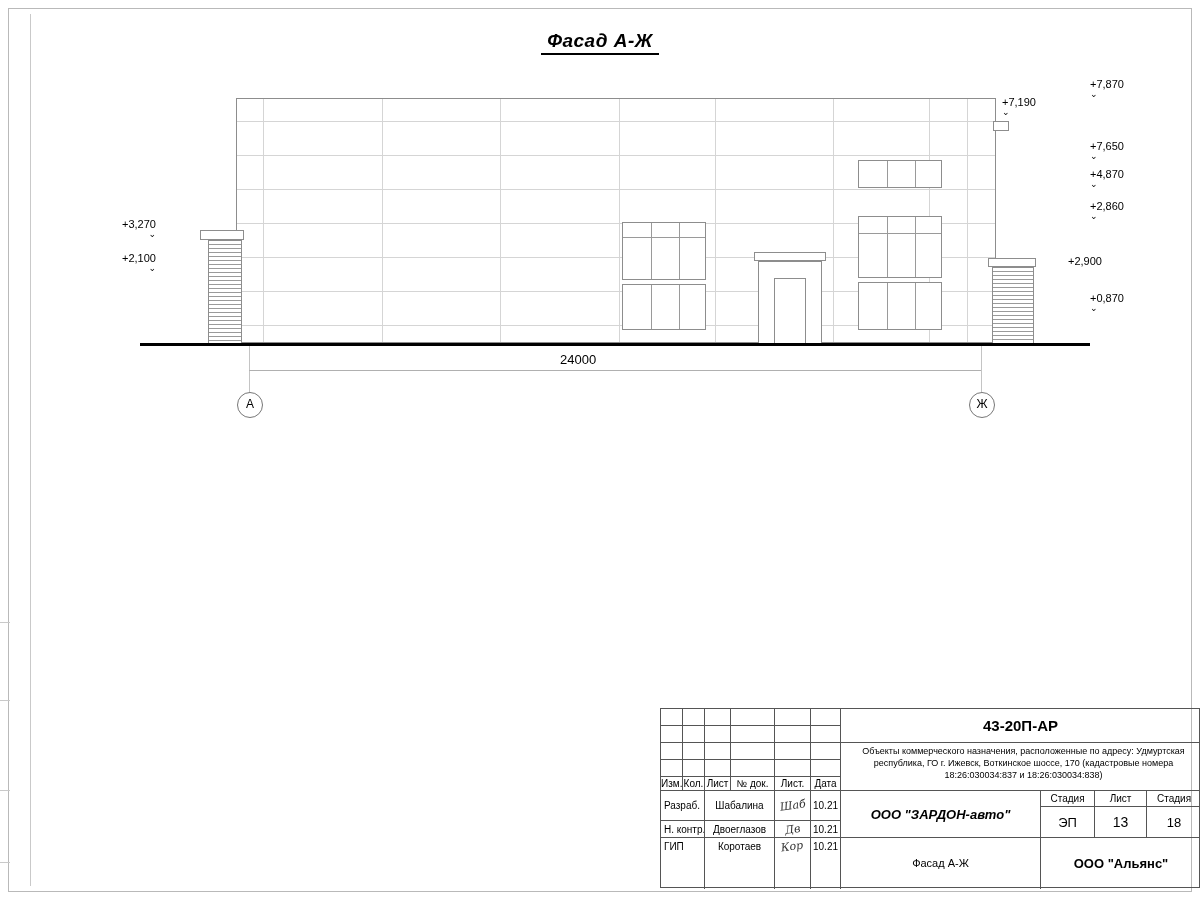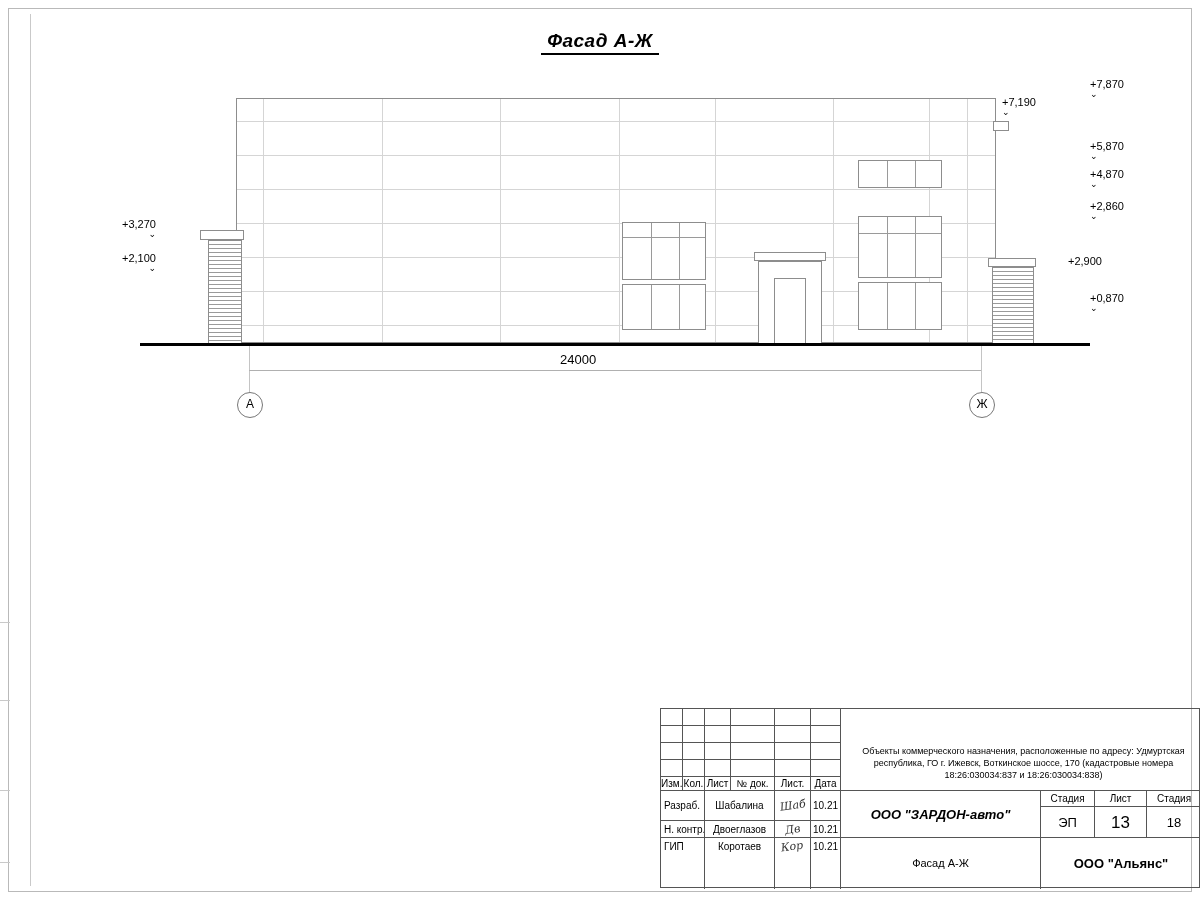--- a/index.html
+++ b/index.html
@@ -320,21 +320,21 @@
 
     <div class="lvl" style="left:950px; top:8px;">
       <span>+7,870</span>
       <span class="tick">⌄</span>
     </div>
     <div class="lvl" style="left:862px; top:26px;">
       <span>+7,190</span>
       <span class="tick">⌄</span>
     </div>
     <div class="lvl" style="left:950px; top:70px;">
-      <span>+5,870</span>
+      <span>+7,650</span>
       <span class="tick">⌄</span>
     </div>
     <div class="lvl" style="left:950px; top:98px;">
       <span>+4,870</span>
       <span class="tick">⌄</span>
     </div>
     <div class="lvl" style="left:950px; top:130px;">
       <span>+2,860</span>
       <span class="tick">⌄</span>
     </div>
@@ -408,35 +408,38 @@
     <div class="cell" style="left:0; top:112px; width:44px; height:17px; line-height:17px; text-align:left; padding-left:3px;">Н. контр.</div>
     <div class="cell" style="left:44px; top:112px; width:70px; height:17px; line-height:17px;">Двоеглазов</div>
     <div class="cell" style="left:114px; top:112px; width:36px; height:17px; line-height:17px;"><span class="sign">Дв</span></div>
     <div class="cell" style="left:150px; top:112px; width:30px; height:17px; line-height:17px;">10.21</div>
 
     <div class="cell nb" style="left:0; top:129px; width:44px; height:51px; line-height:17px; text-align:left; padding-left:3px;">ГИП</div>
     <div class="cell nb" style="left:44px; top:129px; width:70px; height:51px; line-height:17px;">Коротаев</div>
     <div class="cell nb" style="left:114px; top:129px; width:36px; height:51px; line-height:17px;"><span class="sign">Кор</span></div>
     <div class="cell nb" style="left:150px; top:129px; width:30px; height:51px; line-height:17px;">10.21</div>
 
+    <div class="cell" style="left:180px; top:0; width:360px; height:34px; line-height:34px;">
+      <span class="code-title txt">43-20П-АР</span>
+    </div>
 
     <div class="cell" style="left:180px; top:34px; width:360px; height:48px;">
       <span class="obj-desc txt">Объекты коммерческого назначения, расположенные по адресу: Удмуртская республика, ГО г. Ижевск, Воткинское шоссе, 170 (кадастровые номера 18:26:030034:837 и 18:26:030034:838)</span>
     </div>
 
     <div class="cell" style="left:180px; top:82px; width:200px; height:47px; line-height:47px;">
       <span class="org-name txt">ООО "ЗАРДОН-авто"</span>
     </div>
 
     <div class="cell" style="left:380px; top:82px; width:54px; height:16px; line-height:16px;">Стадия</div>
     <div class="cell" style="left:434px; top:82px; width:52px; height:16px; line-height:16px;">Лист</div>
     <div class="cell nr" style="left:486px; top:82px; width:54px; height:16px; line-height:16px;">Стадия</div>
 
     <div class="cell" style="left:380px; top:98px; width:54px; height:31px; line-height:31px; font-size:13px;">ЭП</div>
-    <div class="cell" style="left:434px; top:98px; width:52px; height:31px; line-height:31px; font-size:17px;">13</div>
+    <div class="cell" style="left:434px; top:98px; width:52px; height:31px; line-height:31px; font-size:14px;">13</div>
     <div class="cell nr" style="left:486px; top:98px; width:54px; height:31px; line-height:31px; font-size:13px;">18</div>
 
     <div class="cell nb" style="left:180px; top:129px; width:200px; height:51px; line-height:51px;">
       <span class="sheet-label txt">Фасад А-Ж</span>
     </div>
     <div class="cell nb nr" style="left:380px; top:129px; width:160px; height:51px; line-height:51px;">
       <span class="org-name2 txt">ООО "Альянс"</span>
     </div>
 
   </div>

